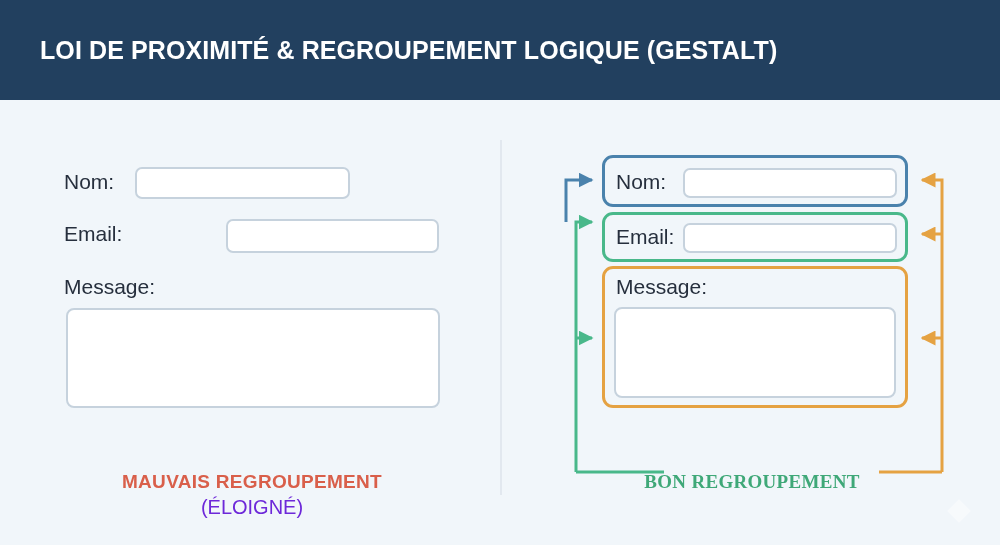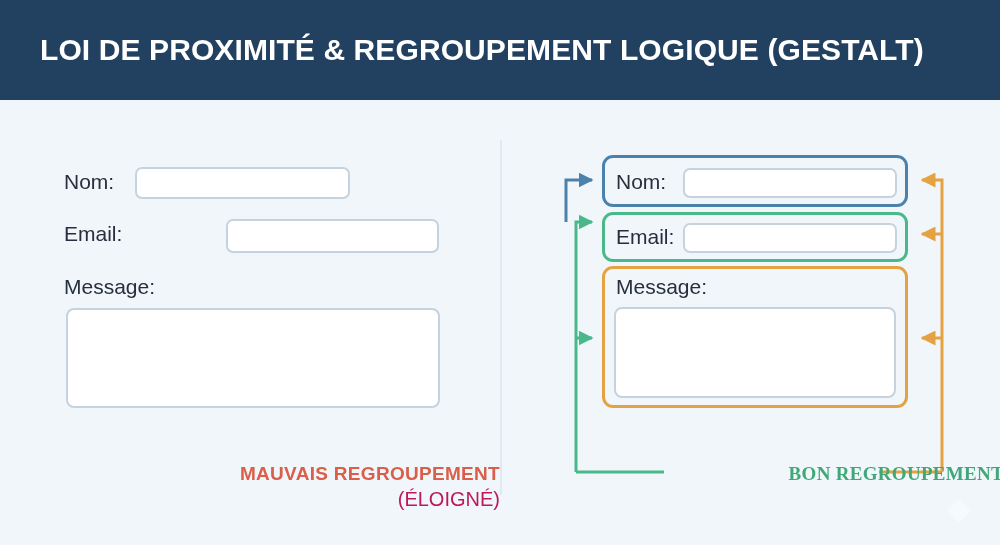--- a/index.html
+++ b/index.html
@@ -21,21 +21,21 @@
     position: absolute;
     left: 0; top: 0;
     width: 1000px;
     height: 100px;
     background: #22405f;
     display: flex;
     align-items: center;
   }
   .header-title {
     color: #ffffff;
-    font-size: 30px;
+    font-size: 25px;
     font-weight: bold;
     letter-spacing: 0.1px;
     margin-left: 40px;
     white-space: nowrap;
   }
 
   
   .stage {
     position: absolute;
     left: 4px; top: 100px;
@@ -104,30 +104,30 @@
 
   
   .connectors {
     position: absolute;
     left: 0; top: 0;
     width: 1000px; height: 445px;
     pointer-events: none;
   }
 
   
-  .caption { position: absolute; text-align: right; }
+  .caption { position: absolute; text-align: center; margin-top: 8px; }
   .caption-main {
     font-size: 19px;
     font-weight: bold;
     letter-spacing: 0.3px;
     white-space: nowrap;
   }
   .caption-sub {
     font-size: 20px;
-    color: #be185d;
+    color: #6d28d9;
     white-space: nowrap;
     margin-top: 3px;
   }
   .cap-bad  { left: 0; top: 363px; width: 496px; }
   .cap-bad .caption-main { color: #d95f4a; }
   .cap-good { left: 496px; top: 363px; width: 504px; font-family: Liberation Serif, serif; }
   .cap-good .caption-main { color: #3fa878; }
 
   
   .watermark {

